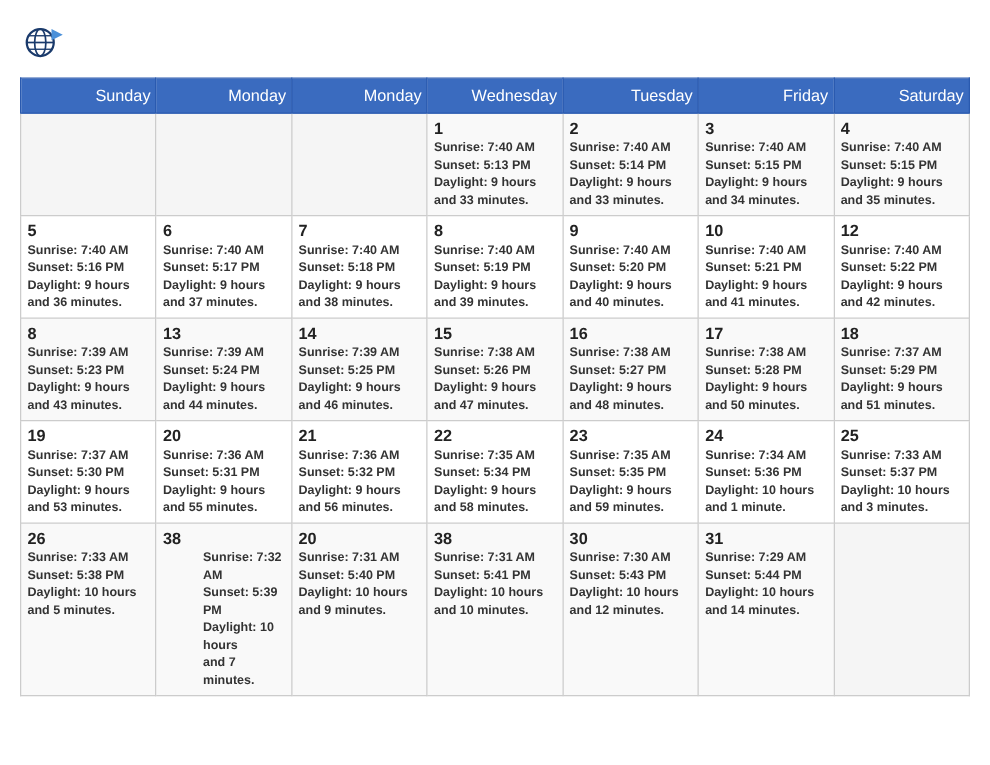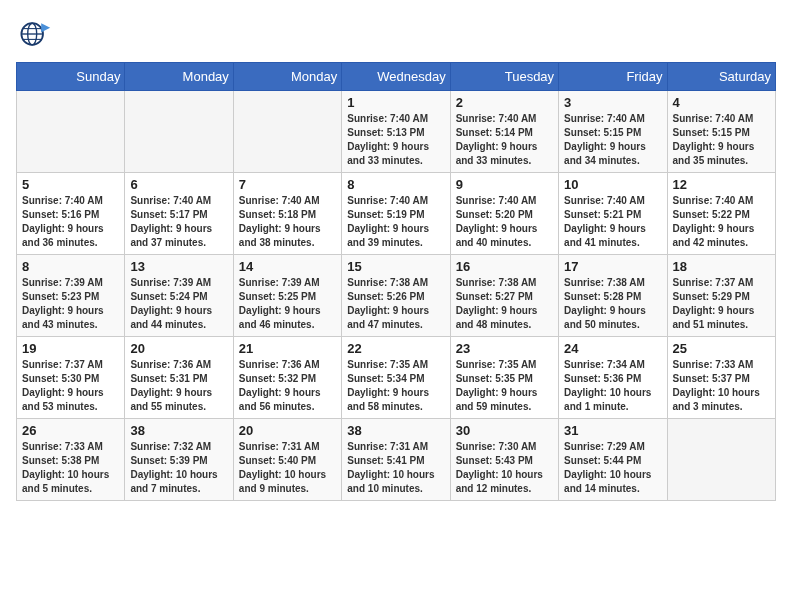--- a/index.html
+++ b/index.html
@@ -314,21 +314,21 @@
       <tr>
         <td>
           <div class="day-num">26</div>
           <div class="day-info" style="white-space: pre-line;">Sunrise: 7:33 AM
 Sunset: 5:38 PM
 Daylight: 10 hours
 and 5 minutes.</div>
         </td>
         <td>
           <div class="day-num">38</div>
-          <div class="day-info" style="white-space: pre-line;">Sunrise: 7:32 AM
+          <div class="day-info" style="white-space: pre-line; margin-left: 32px;">Sunrise: 7:32 AM
 Sunset: 5:39 PM
 Daylight: 10 hours
 and 7 minutes.</div>
         </td>
         <td>
           <div class="day-num">20</div>
           <div class="day-info" style="white-space: pre-line;">Sunrise: 7:31 AM
 Sunset: 5:40 PM
 Daylight: 10 hours
 and 9 minutes.</div>

